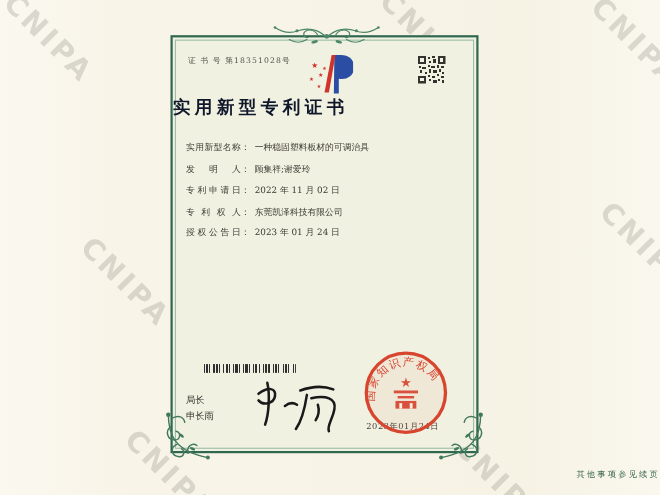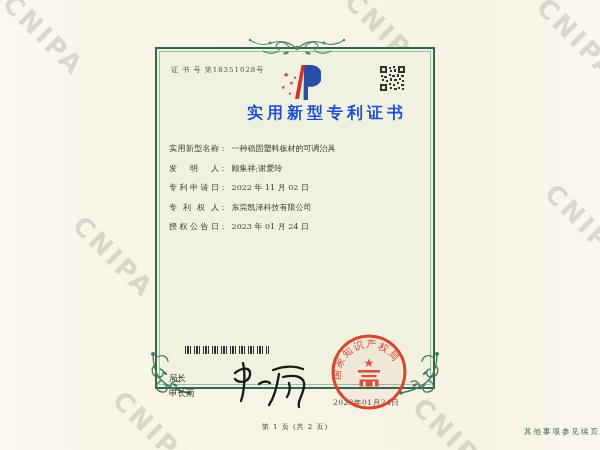--- a/index.html
+++ b/index.html
@@ -11,37 +11,37 @@
   
   .wm{position:absolute;font-family:"DejaVu Sans","Liberation Sans",sans-serif;
       font-weight:bold;font-size:26px;letter-spacing:3px;color:rgba(152,149,140,0.32);
       transform:rotate(45deg);transform-origin:left top;user-select:none;}
   .wm1{left:18px;top:-12px}.wm2{left:360px;top:-14px}.wm3{left:552px;top:-8px}
   .wm4{left:88px;top:210px}.wm5{left:338px;top:138px;color:rgba(152,149,140,0.20)}
   .wm6{left:560px;top:178px}.wm7{left:128px;top:385px}.wm8{left:428px;top:392px}
   .wm9{left:300px;top:252px;color:rgba(152,149,140,0.16)}
 
   
-  .frame{position:absolute;left:155px;top:47px;width:280px;height:342px;
+  .frame{position:absolute;left:155px;top:32px;width:280px;height:380px;
          border:2px solid #2f6750;background:#f1f1e1;box-sizing:border-box;padding-left:29px;}
   .frame-inner{position:absolute;left:2px;top:2px;right:2px;bottom:2px;
                border:1px solid #9cbda6;pointer-events:none;}
 
   .ornament{position:absolute;left:88px;top:-14px;}
   .flourish{position:absolute;}
   .fl-bl{left:-8px;bottom:-10px;}
   .fl-br{right:-8px;bottom:-10px;transform:scaleX(-1);}
 
   .cert-no{position:absolute;left:14px;top:16px;font-size:7px;letter-spacing:1px;
            color:#55544a;}
   .logo{position:absolute;left:120px;top:12px;}
   .qr{position:absolute;left:223px;top:17px;}
 
-  .title{position:absolute;left:0;top:54px;width:100%;text-align:center;
-         font-size:16px;font-weight:bold;letter-spacing:4px;color:#1d4ed8;margin-left:32px;}
+  .title{position:absolute;left:0;top:54px;width:100%;text-align:left;
+         font-size:16px;font-weight:bold;letter-spacing:4px;color:#0f172a;}
 
   .fields{position:absolute;left:12px;top:94px;right:8px;font-size:8px;color:#3c3b33;}
   .frow{position:relative;height:19.5px;white-space:nowrap;}
   .flabel{display:inline-block;width:50px;text-align:justify;text-align-last:justify;font-family:Liberation Serif, serif;}
   .fcolon{display:inline-block;}
   .fvalue{display:inline-block;margin-left:2px;}
   .fpair2{position:absolute;left:138px;top:0;}
 
   .body-text{position:absolute;left:12px;top:220px;right:10px;font-size:7.5px;
              line-height:11.5px;color:#46453b;text-align:justify;font-style:italic;
@@ -239,17 +239,16 @@
       <g fill="#d8452f" opacity="0.92">
         <text x="40" y="35" font-size="12" text-anchor="middle" font-family="'DejaVu Sans',sans-serif">★</text>
         <rect x="29" y="38" width="22" height="2.6"></rect>
         <rect x="32.5" y="43" width="15" height="2.2"></rect>
         <rect x="30.5" y="47.5" width="19" height="7" fill-rule="evenodd"></rect>
         <rect x="34" y="49.5" width="2.6" height="5" fill="#f1f1e1"></rect>
         <rect x="43.5" y="49.5" width="2.6" height="5" fill="#f1f1e1"></rect>
       </g>
     </svg>
 
-    <div class="page-num">第 1 页 (共 2 页)</div>
   </div>
 
   <div class="footer-note">其他事项参见续页</div>
 </div>
 
 </body></html>

